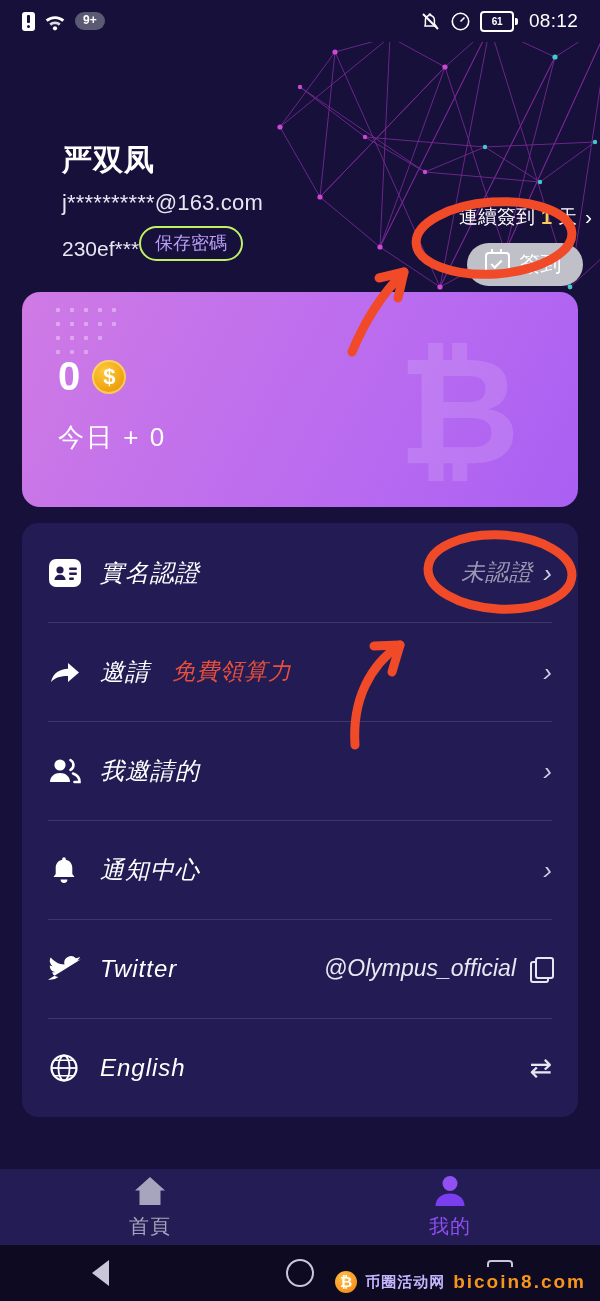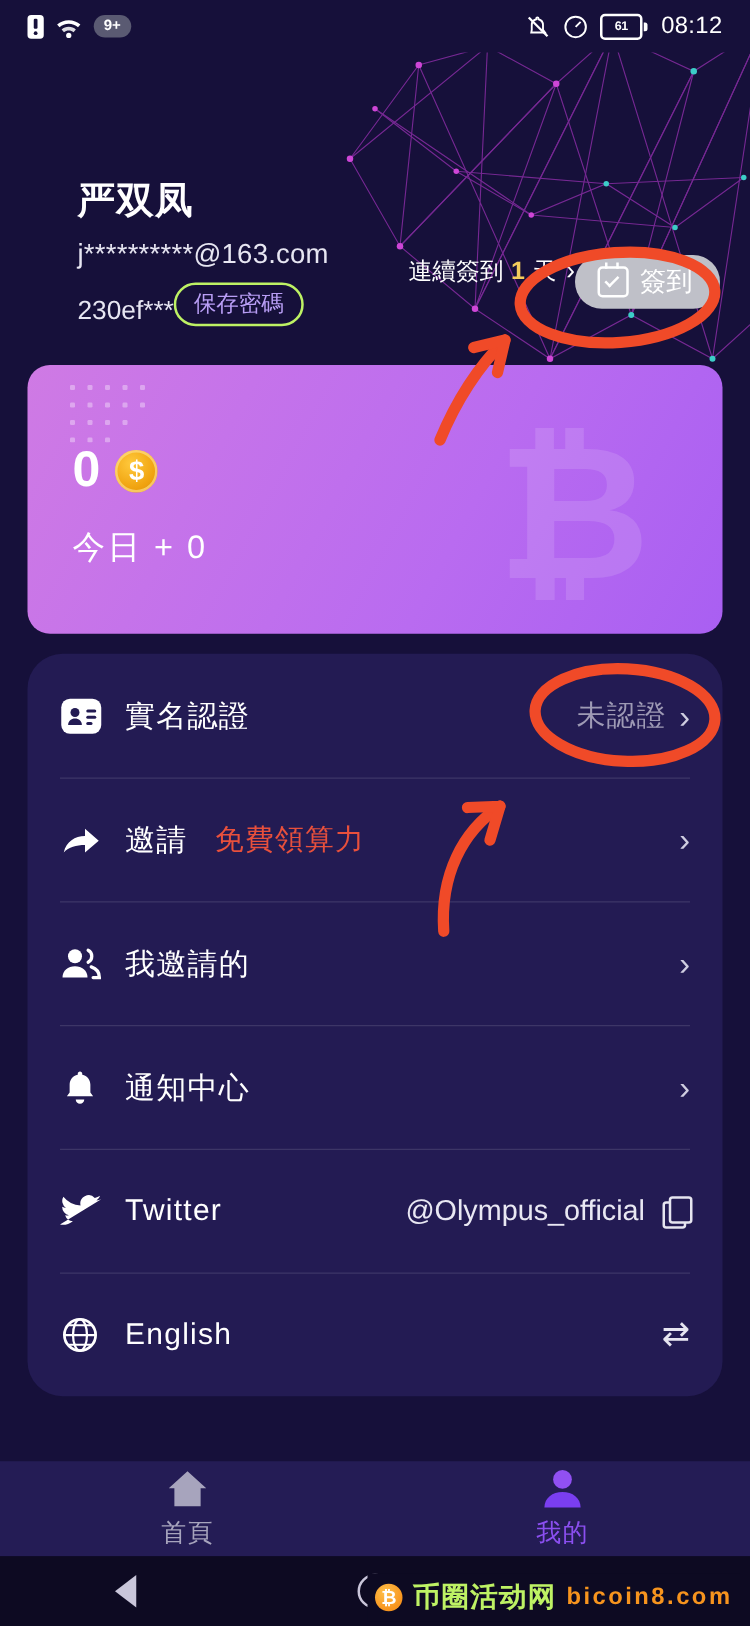--- a/index.html
+++ b/index.html
@@ -91,24 +91,25 @@
     border-radius: 18px;
     color: #b99ef5;
     font-size: 18px;
     padding: 5px 14px 6px 14px;
     line-height: 20px;
     background: transparent;
     font-family: inherit;
   }
   .checkin-box {
     position: absolute;
-    right: 24px; top: 162px;
+    right: 8px; top: 162px;
     z-index: 3;
     display: flex;
-    align-items: flex-start;
+    flex-direction: column;
+    align-items: center;
   }
   .ci-streak {
     display: flex; align-items: center; gap: 6px;
     color: #fff; font-size: 19px; margin-bottom: 13px;
   }
   .ci-days { color: #f3cc5c; font-weight: bold; font-size: 20px; }
   .ci-chev { font-size: 21px; color:#fff; margin-left:2px;}
   .ci-btn {
     display: flex; align-items: center; gap: 9px;
     background: #bfc0c8;
@@ -171,23 +172,24 @@
   .card-today {
     position: absolute; left: 36px; top: 128px;
     color: #fff; font-size: 26px; letter-spacing: 2px;
   }
 
   
   .panel {
     position: relative;
     margin: 16px 22px 0 22px;
     background: #231b53;
-    border-radius: 28px;
+    border-radius: 16px;
     padding: 0 26px;
     z-index: 3;
+    font-style: italic;
   }
   .row {
     display: flex; align-items: center;
     height: 99px;
     position: relative;
   }
   .row + .row::before {
     content: "";
     position: absolute; left: 0; right: 0; top: 0;
     height: 1px; background: rgba(255,255,255,0.12);
@@ -266,21 +268,21 @@
     padding: 4px 6px;
     z-index: 9;
   }
   .wm-coin {
     width: 22px;height:22px;border-radius:50%;
     background: radial-gradient(circle at 38% 30%, #ffc04a 0%, #f7941e 70%);
     color:#fff;font-weight:bold;font-size:15px;
     display:flex;align-items:center;justify-content:center;
     font-family:"DejaVu Sans",sans-serif;
   }
-  .wm-cn { color:#bef264; font-size:22px; font-weight:bold; letter-spacing:1px;}
+  .wm-cn { color:#c4b5fd; font-size:15px; font-weight:bold; letter-spacing:1px;}
   .wm-en { color:#f7941e; font-size:19px; font-weight:bold; letter-spacing:2px;}
 
   
   .annot {
     position: absolute;
     left: 0; top: 0; width: 600px; height: 1301px;
     pointer-events: none;
     z-index: 7;
   }
   .annot-text {

